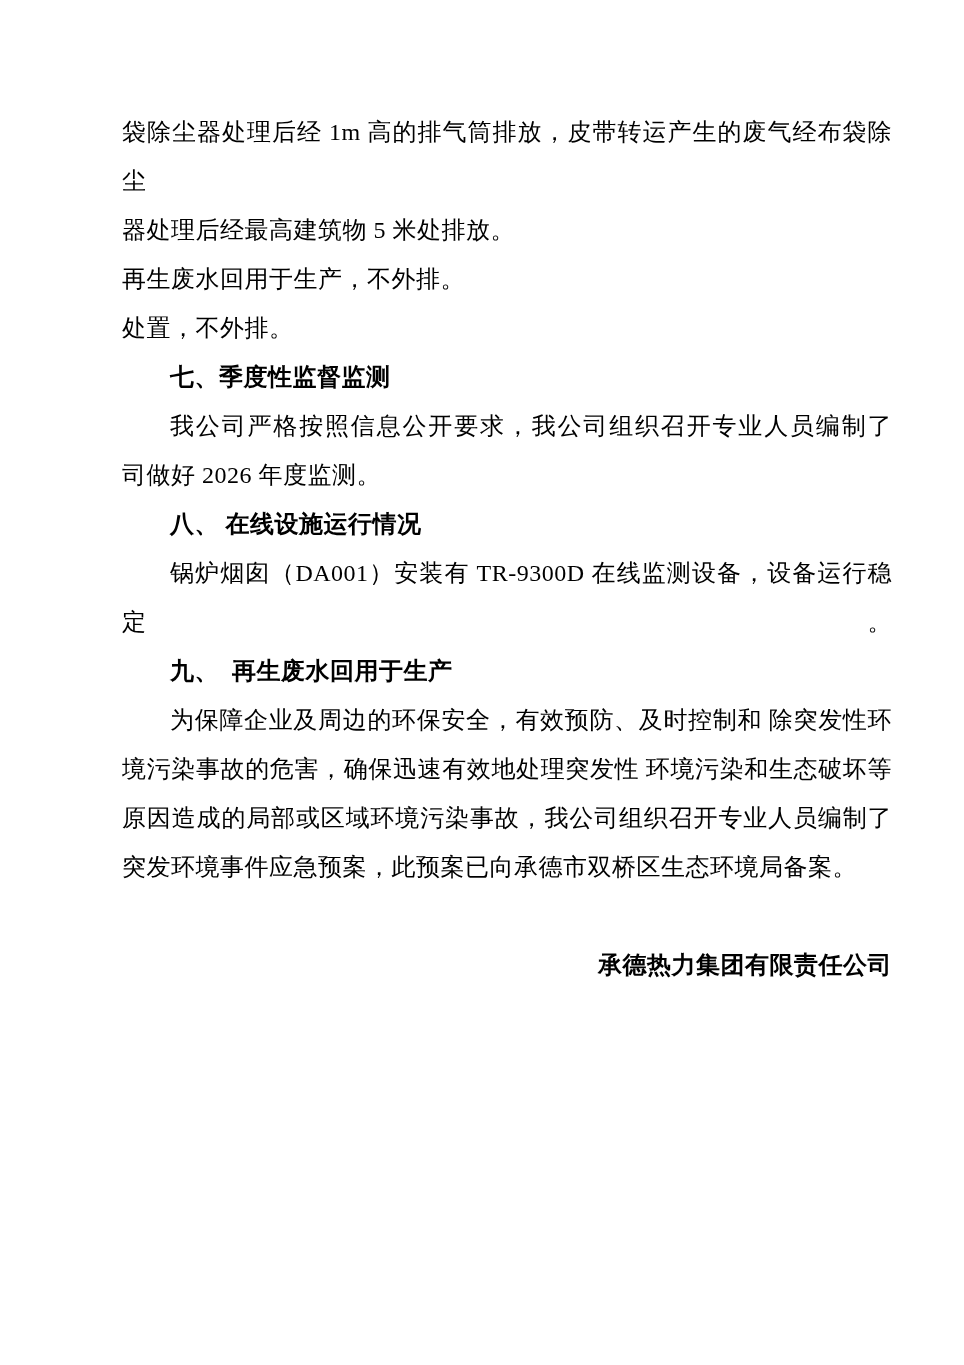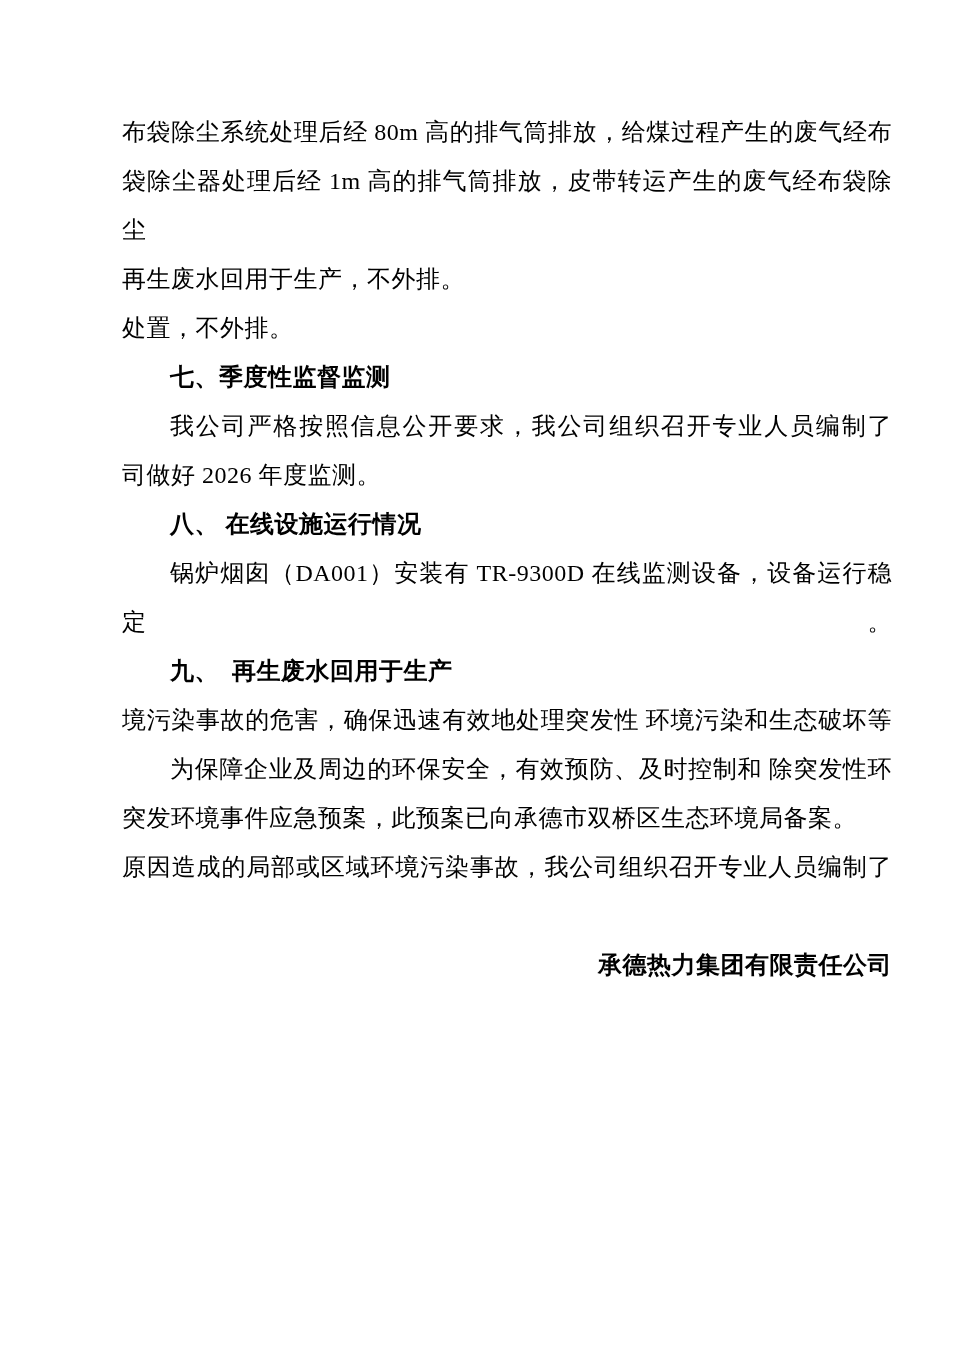--- a/index.html
+++ b/index.html
@@ -47,22 +47,22 @@
     white-space: pre-wrap;
     letter-spacing: 0.5px;
   }
 </style>
 </head>
 <body>
 
 <div class="page">
 
   <div class="para">
-    <div class="line j">布袋除尘系统处理后经 80m 高的排气筒排放，给煤过程产生的废气经布</div>
     <div class="line j">袋除尘器处理后经 1m 高的排气筒排放，皮带转运产生的废气经布袋除尘</div>
+    <div class="line">器处理后经最高建筑物 5 米处排放。</div>
   </div>
 
   <div class="para">
     <div class="line">再生废水回用于生产，不外排。</div>
   </div>
 
   <div class="para">
     <div class="line">处置，不外排。</div>
   </div>
 
@@ -81,24 +81,24 @@
 
   <div class="para">
     <div class="line j ind">锅炉烟囱（DA001）安装有 TR-9300D 在线监测设备，设备运行稳定。</div>
   </div>
 
   <div class="para heading">
     <div class="line">九、  再生废水回用于生产</div>
   </div>
 
   <div class="para">
+    <div class="line j ind">为保障企业及周边的环保安全，有效预防、及时控制和 除突发性环</div>
     <div class="line j">境污染事故的危害，确保迅速有效地处理突发性 环境污染和生态破坏等</div>
-    <div class="line j ind">为保障企业及周边的环保安全，有效预防、及时控制和 除突发性环</div>
+    <div class="line j">原因造成的局部或区域环境污染事故，我公司组织召开专业人员编制了</div>
     <div class="line">突发环境事件应急预案，此预案已向承德市双桥区生态环境局备案。</div>
-    <div class="line j">原因造成的局部或区域环境污染事故，我公司组织召开专业人员编制了</div>
   </div>
 
   <div class="signature">
     <div class="signature-inner">
       <div class="signature-company">承德热力集团有限责任公司</div>
     </div>
   </div>
 
 </div>
 

